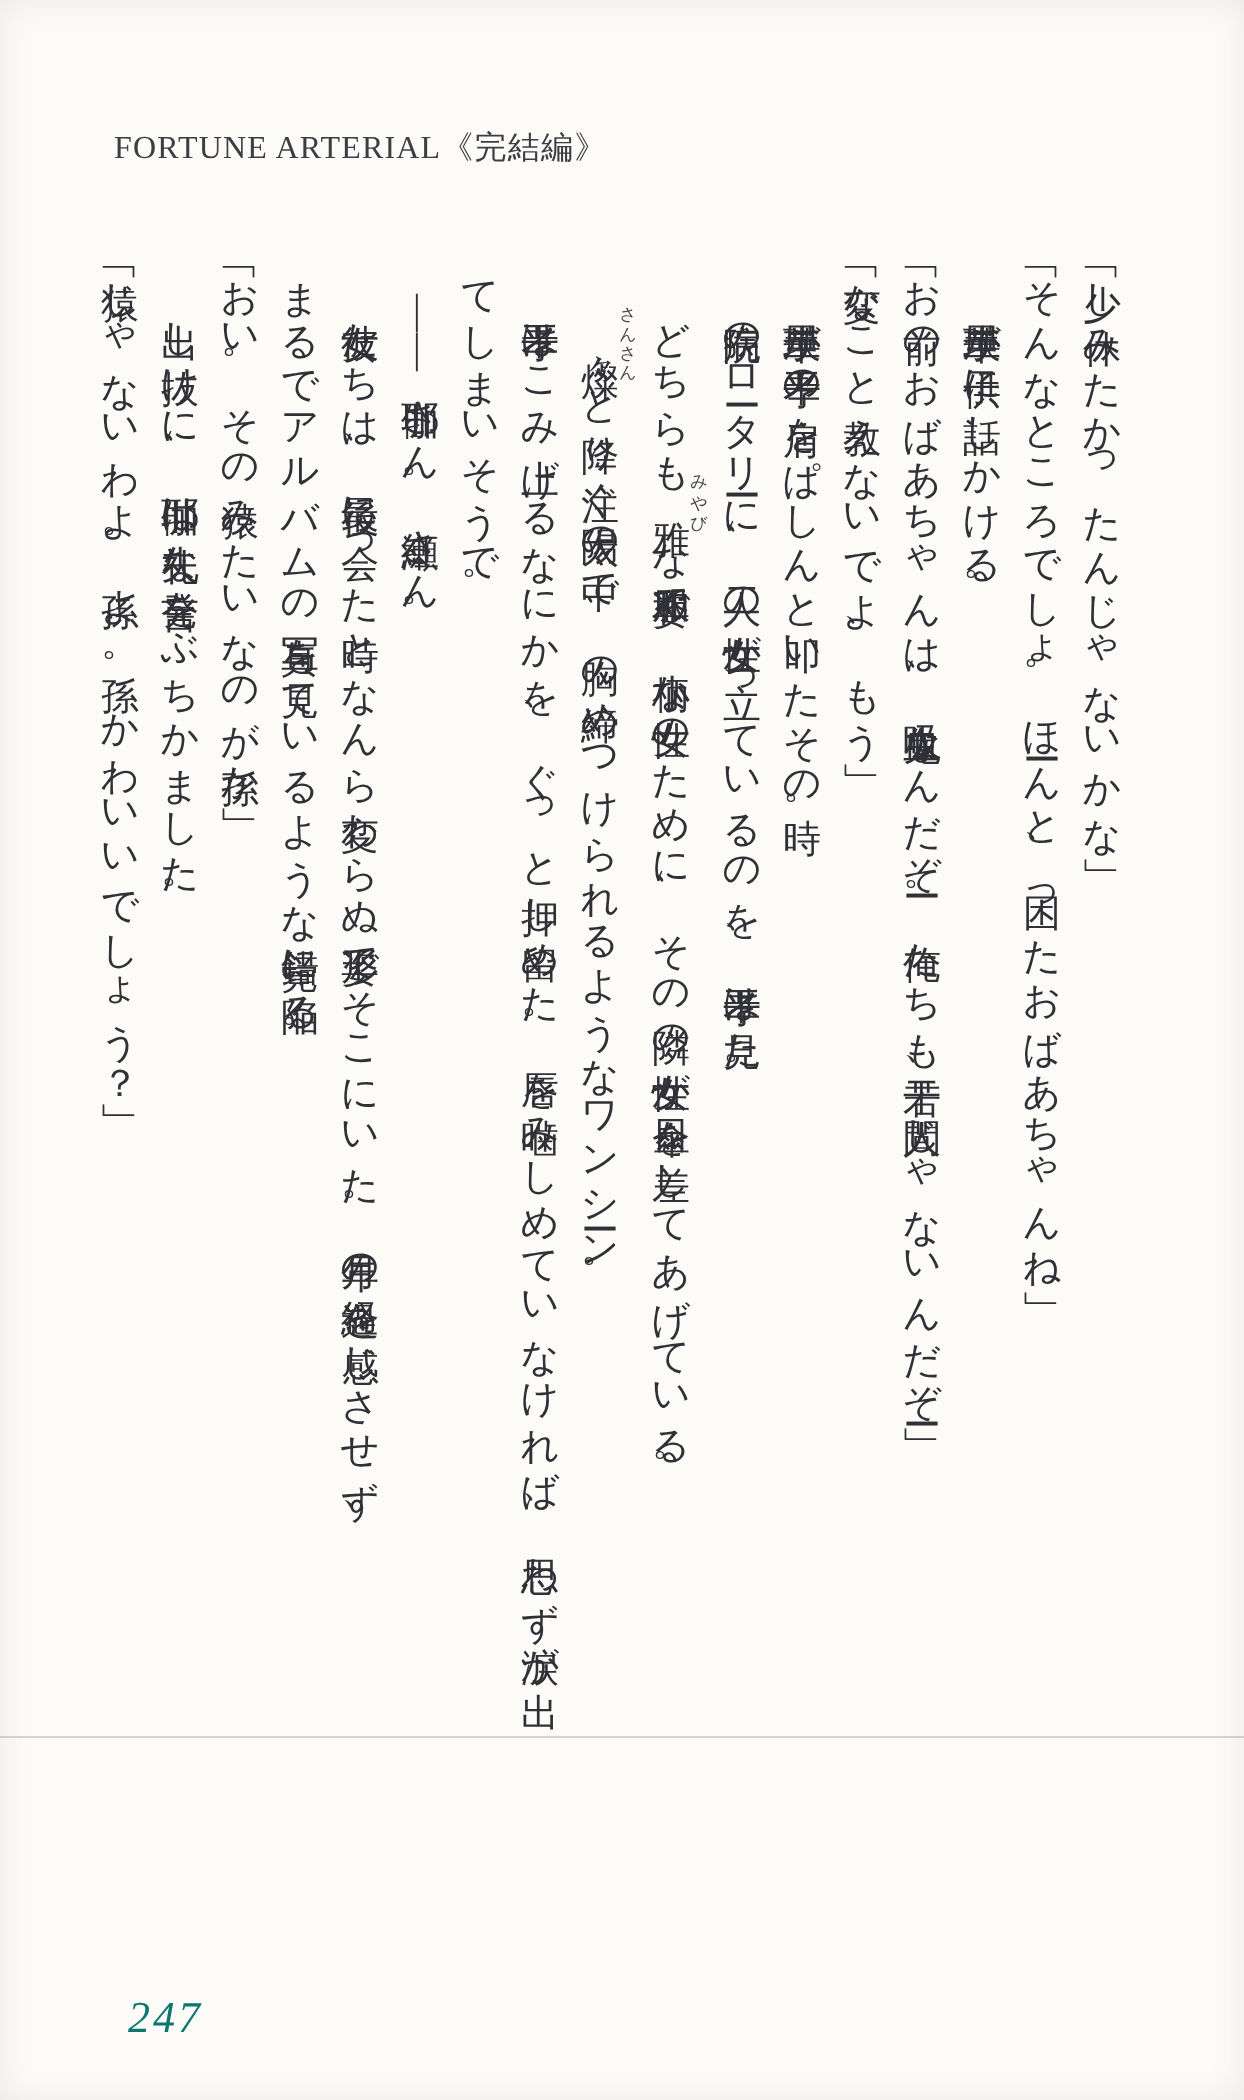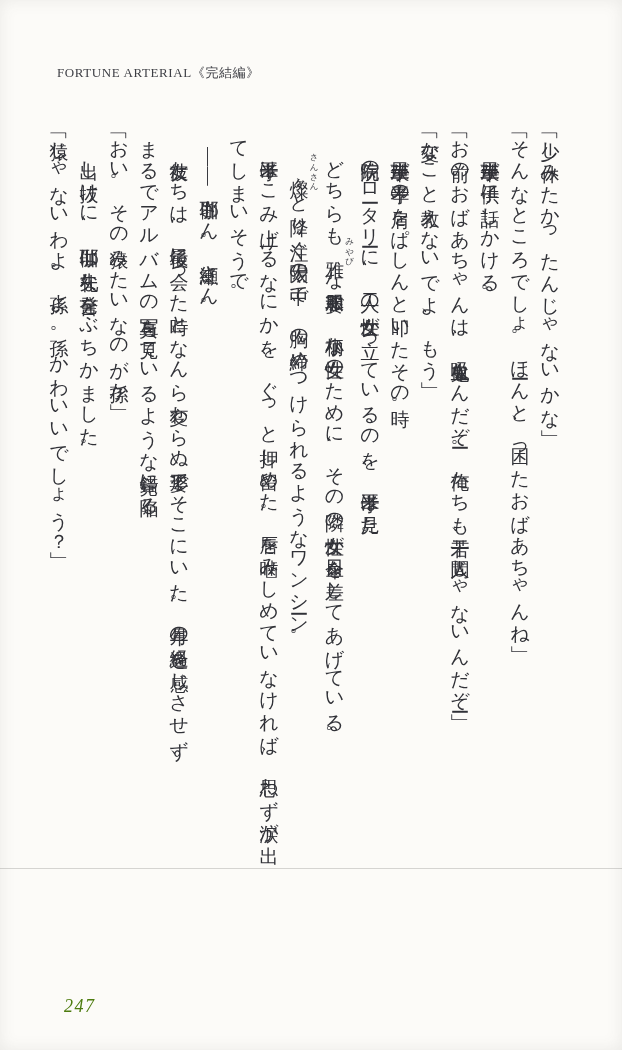--- a/index.html
+++ b/index.html
@@ -13,21 +13,21 @@
     background: #fcfbf8;
     overflow: hidden;
     font-family: "Liberation Serif", "DejaVu Serif", serif;
     box-shadow: inset 0 0 16px rgba(80,80,78,0.10);
   }
 
   .running-header {
     position: absolute;
     left: 57px;
     top: 64px;
-    font-size: 13px;
+    font-size: 16px;
     letter-spacing: 0.6px;
     color: #3d3e44;
   }
 
   .body-text {
     position: absolute;
     top: 127px;
     right: 57px;
     writing-mode: vertical-rl;
     text-orientation: mixed;
@@ -54,24 +54,24 @@
     width: 622px;
     height: 1px;
     background: rgba(140,140,138,0.35);
     pointer-events: none;
   }
 
   .page-number {
     position: absolute;
     left: 64px;
     top: 996px;
-    font-size: 18px;
+    font-size: 22px;
     font-style: italic;
     letter-spacing: 1.5px;
-    color: #4d7c0f;
+    color: #0f766e;
   }
 </style>
 </head>
 <body>
 
 <div class="page">
 
   <div class="running-header">FORTUNE ARTERIAL《完結編》</div>
 
   <div class="body-text" id="body-text">

